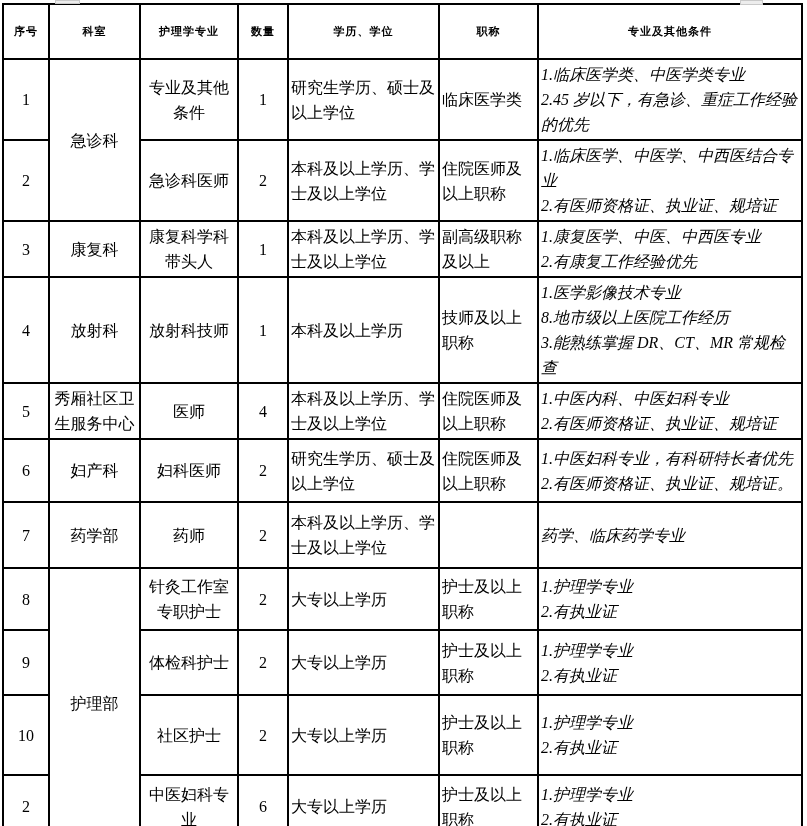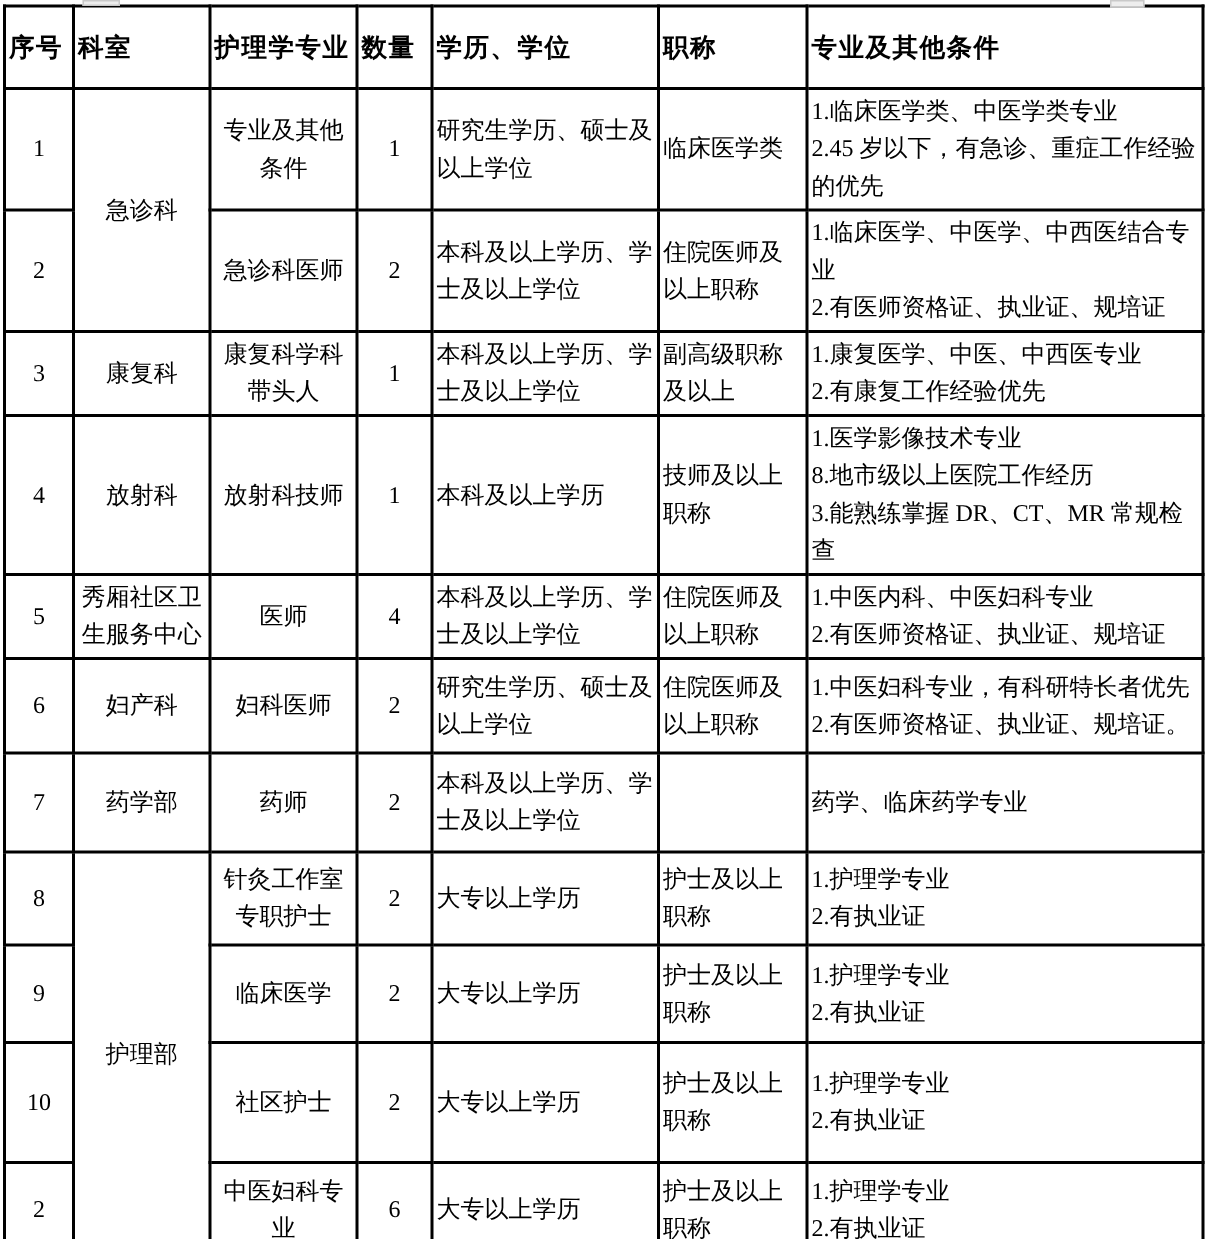--- a/index.html
+++ b/index.html
@@ -28,39 +28,39 @@
     width: 799px;
     background: #ffffff;
   }
   table.recruit th,
   table.recruit td {
     border: 2px solid #000000;
     box-sizing: border-box;
     overflow: hidden;
   }
   table.recruit th {
-    font-size: 17px;
+    font-size: 11px;
     font-weight: bold;
-    text-align: left;
+    text-align: center;
     vertical-align: middle;
     padding: 2px;
     letter-spacing: 1px;
   }
   table.recruit td {
     font-size: 16px;
     line-height: 25px;
     vertical-align: middle;
     padding: 2px;
   }
   td.c { text-align: center; }
   td.l {
     text-align: left;
     padding: 3px 4px 3px 7px;
   }
-  td.req { white-space: pre-line; }
+  td.req { white-space: pre-line; font-style: italic; }
 </style>
 </head>
 <body>
 
 <div id="artifact-left" class="artifact"></div>
 <div id="artifact-right" class="artifact"></div>
 
 <table class="recruit">
   <colgroup>
     <col style="width:46px">
@@ -157,21 +157,21 @@
       <td class="c" rowspan="4">护理部</td>
       <td class="c">针灸工作室专职护士</td>
       <td class="c">2</td>
       <td class="l">大专以上学历</td>
       <td class="l">护士及以上职称</td>
       <td class="l req">1.护理学专业
 2.有执业证</td>
     </tr>
     <tr style="height:65px">
       <td class="c">9</td>
-      <td class="c">临床医学</td>
+      <td class="c">体检科护士</td>
       <td class="c">2</td>
       <td class="l">大专以上学历</td>
       <td class="l">护士及以上职称</td>
       <td class="l req">1.护理学专业
 2.有执业证</td>
     </tr>
     <tr style="height:80px">
       <td class="c">10</td>
       <td class="c">社区护士</td>
       <td class="c">2</td>

